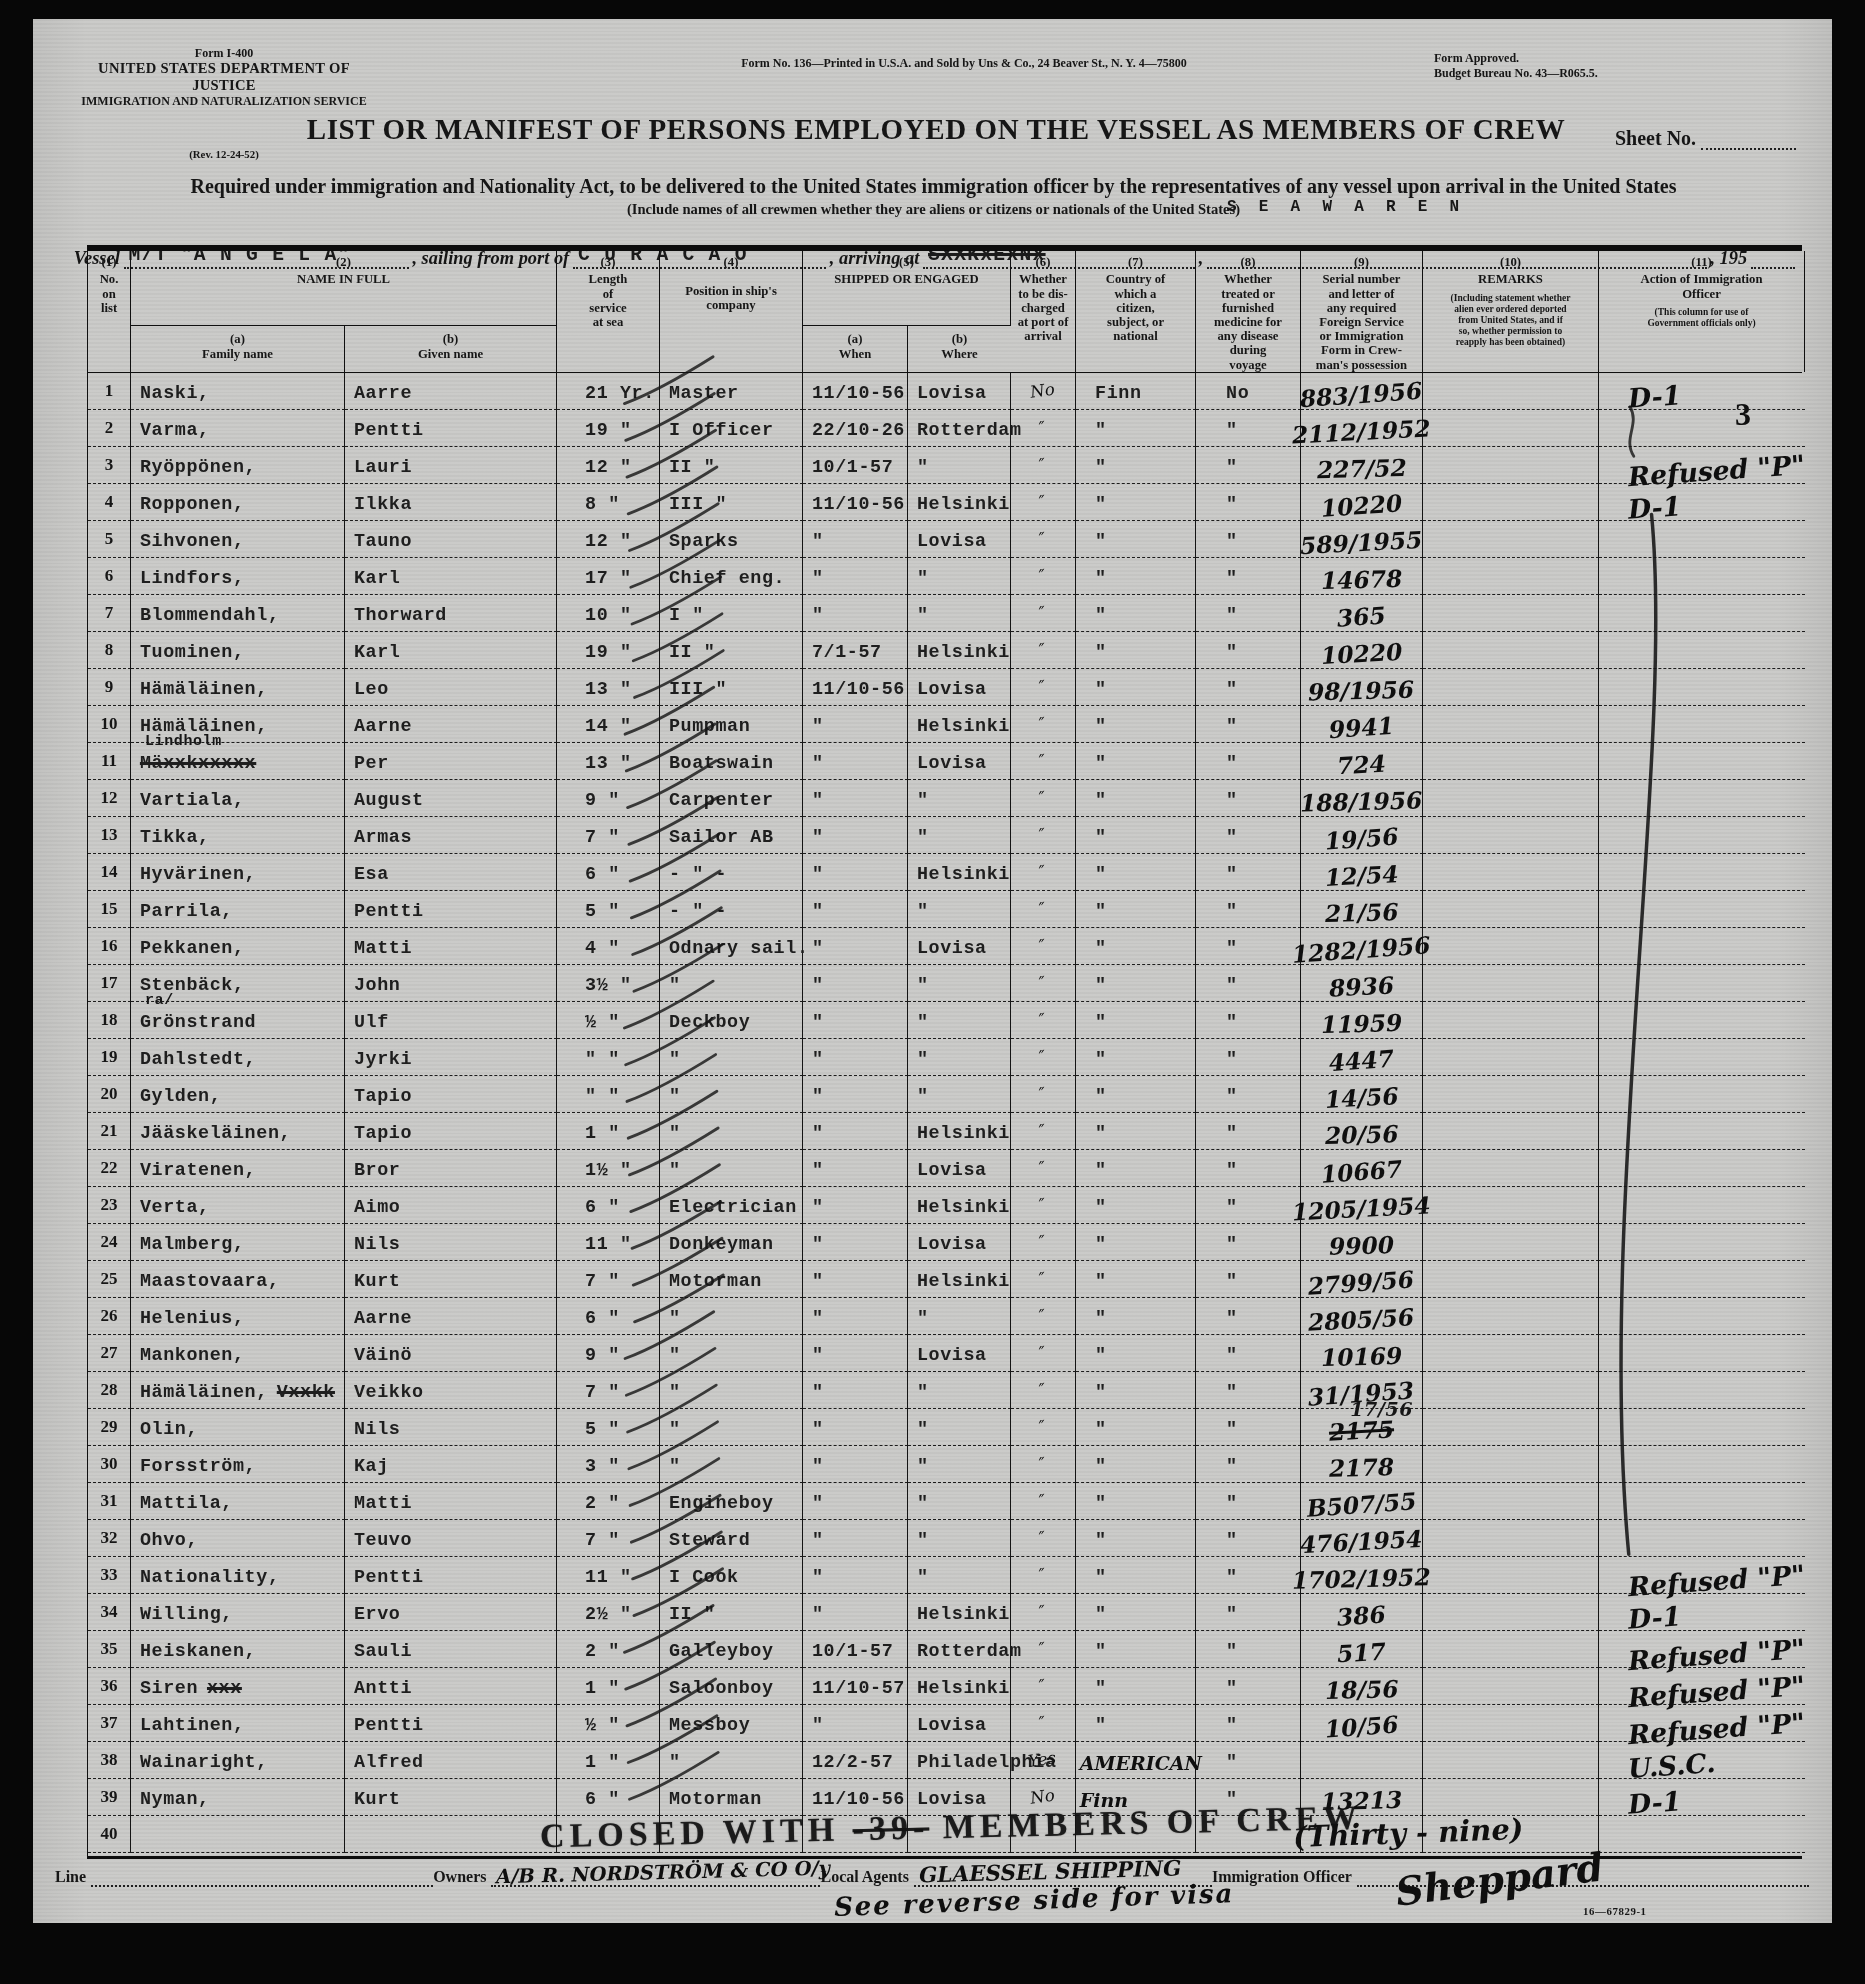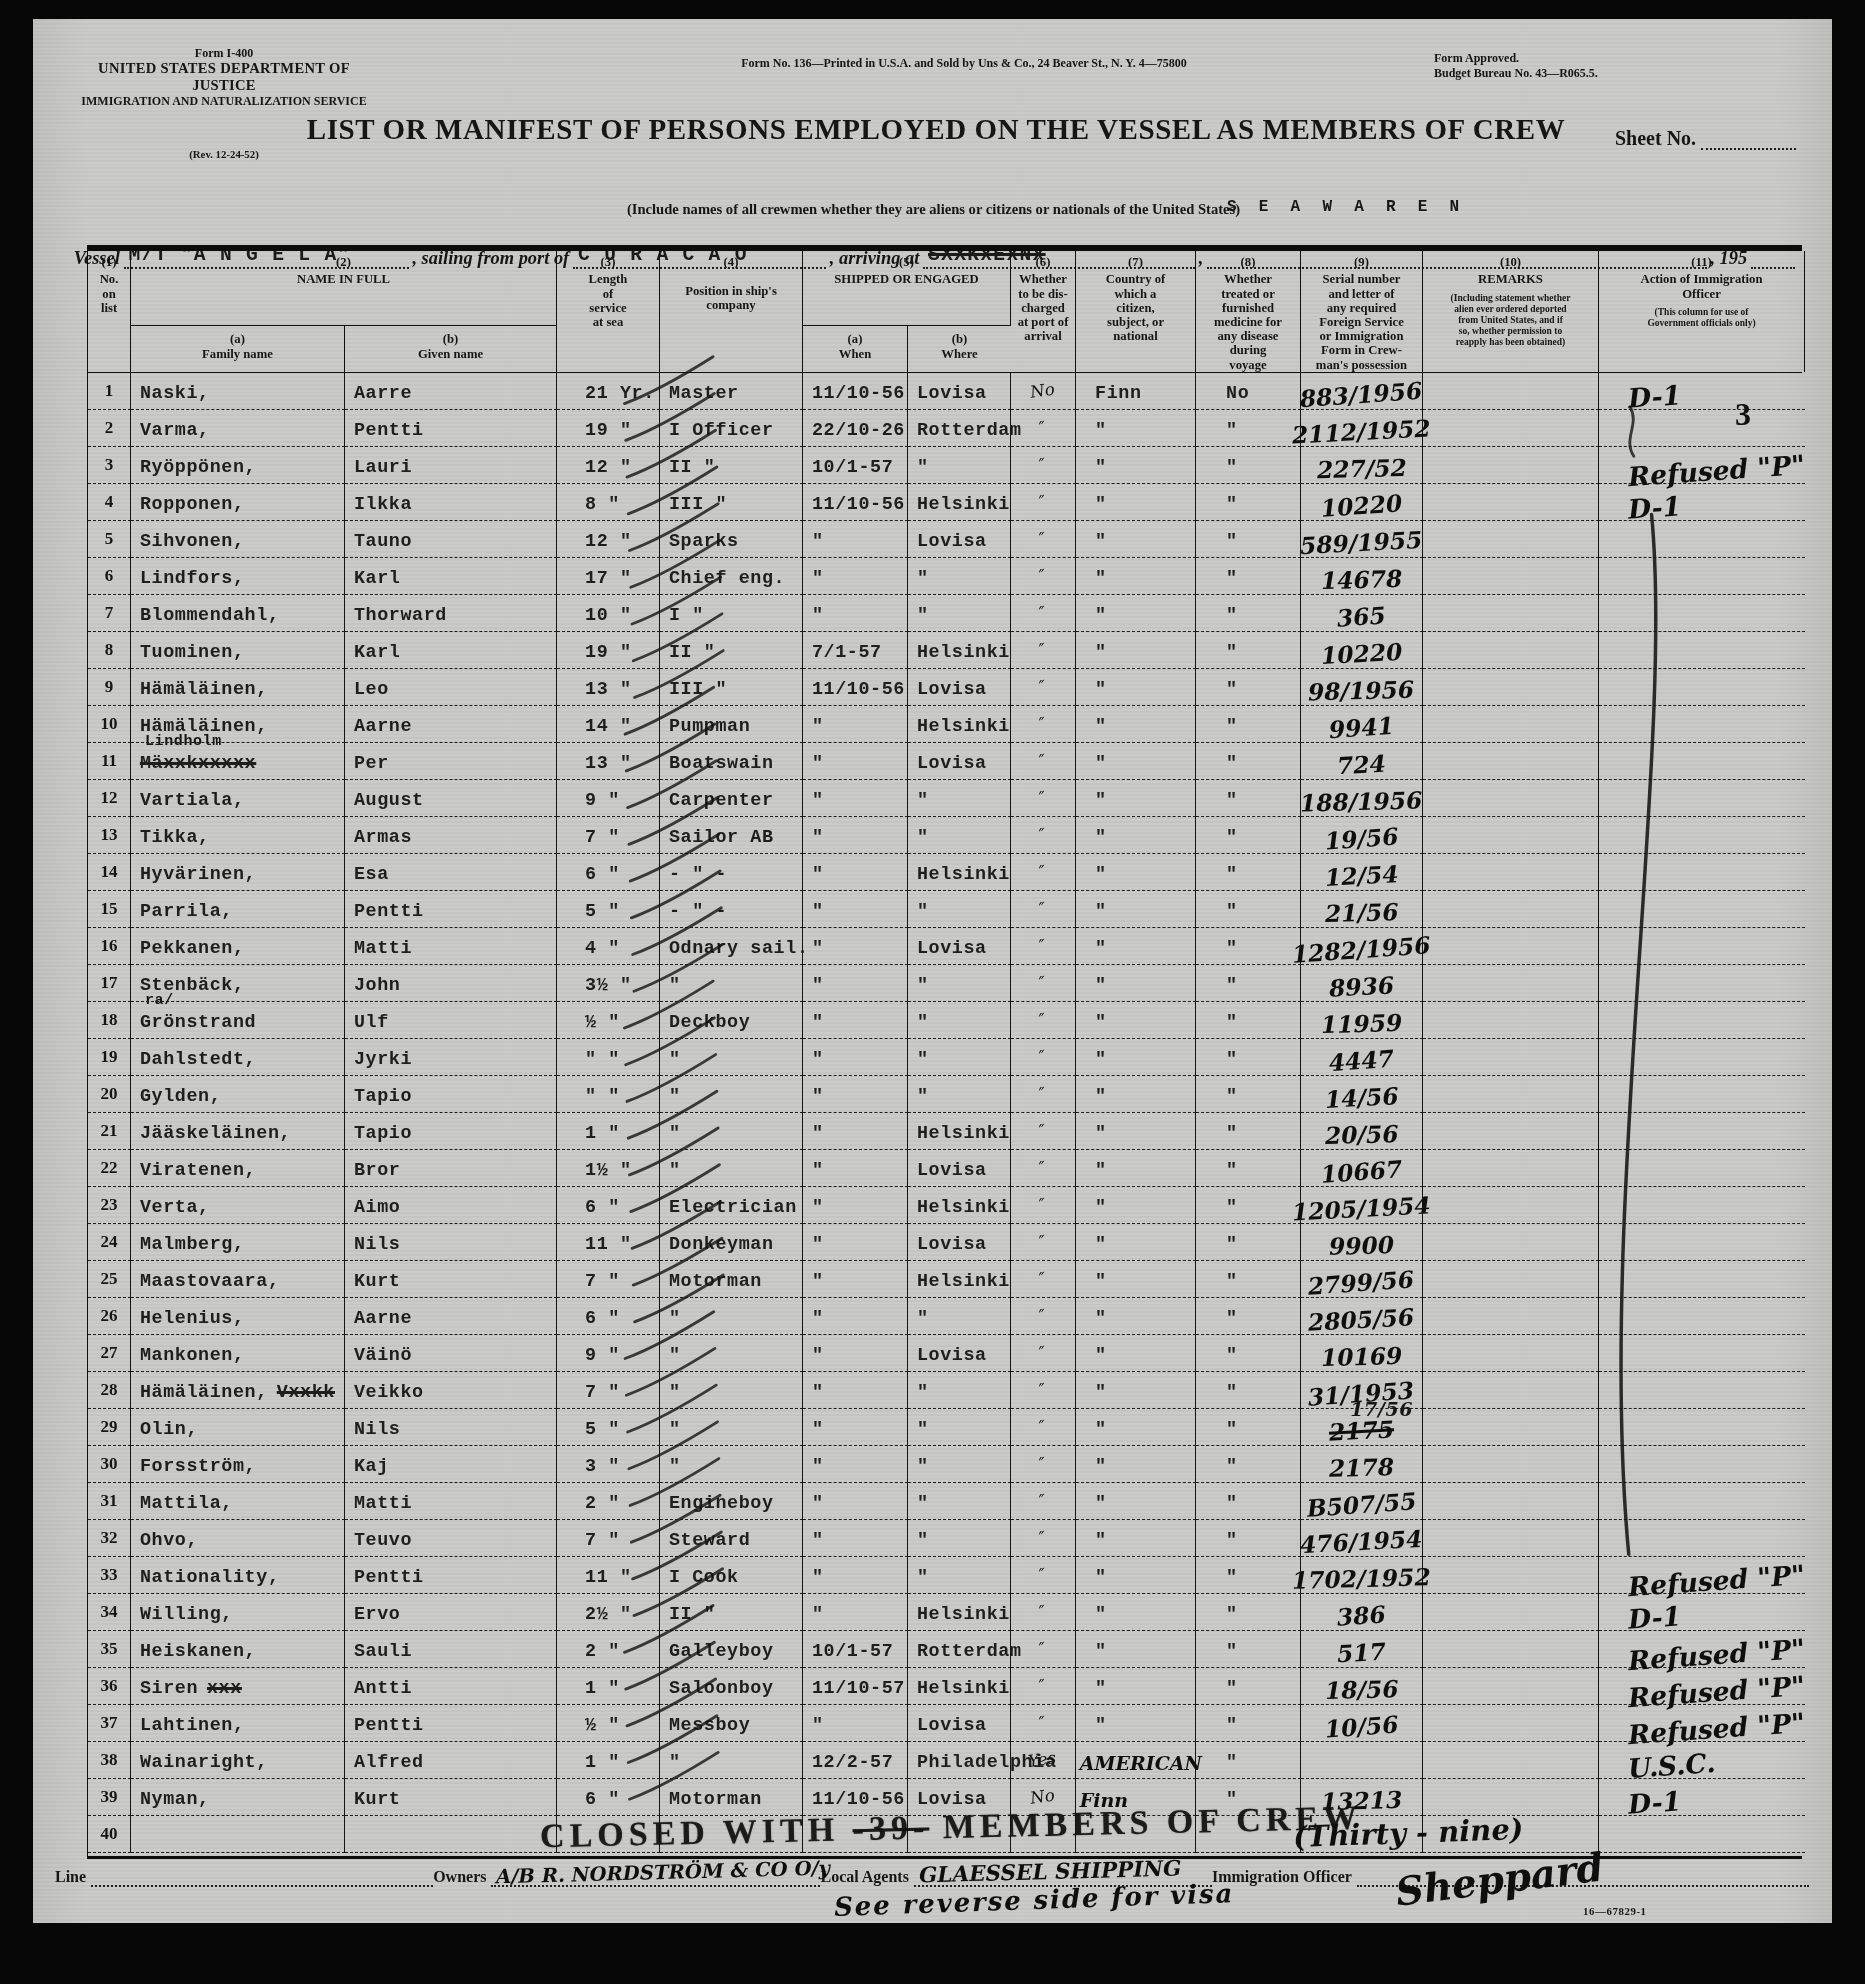--- a/index.html
+++ b/index.html
@@ -105,20 +105,21 @@
     <div class="approved">
       <div>Form Approved.</div>
       <div>Budget Bureau No. 43—R065.5.</div>
     </div>
 
     <h1 class="title">LIST OR MANIFEST OF PERSONS EMPLOYED ON THE VESSEL AS MEMBERS OF CREW</h1>
     <div class="sheetno">
       <span class="sheet-label">Sheet No.</span>
       <span class="dots sheet-dots"></span>
     </div>
+    <div class="subtitle">Required under immigration and Nationality Act, to be delivered to the United States immigration officer by the representatives of any vessel upon arrival in the United States</div>
     <div class="include-note">(Include names of all crewmen whether they are aliens or citizens or nationals of the United States)</div>
     <div class="seawaren">S E A W A R E N</div>
 
     <div class="vesselline">
       <span class="vlabel">Vessel</span>
       <span class="vbox vb1">
           <span class="tval">M/T "A N G E L A"</span>
         </span>
       <span class="vlabel">, sailing from port of</span>
       <span class="vbox vb2">

